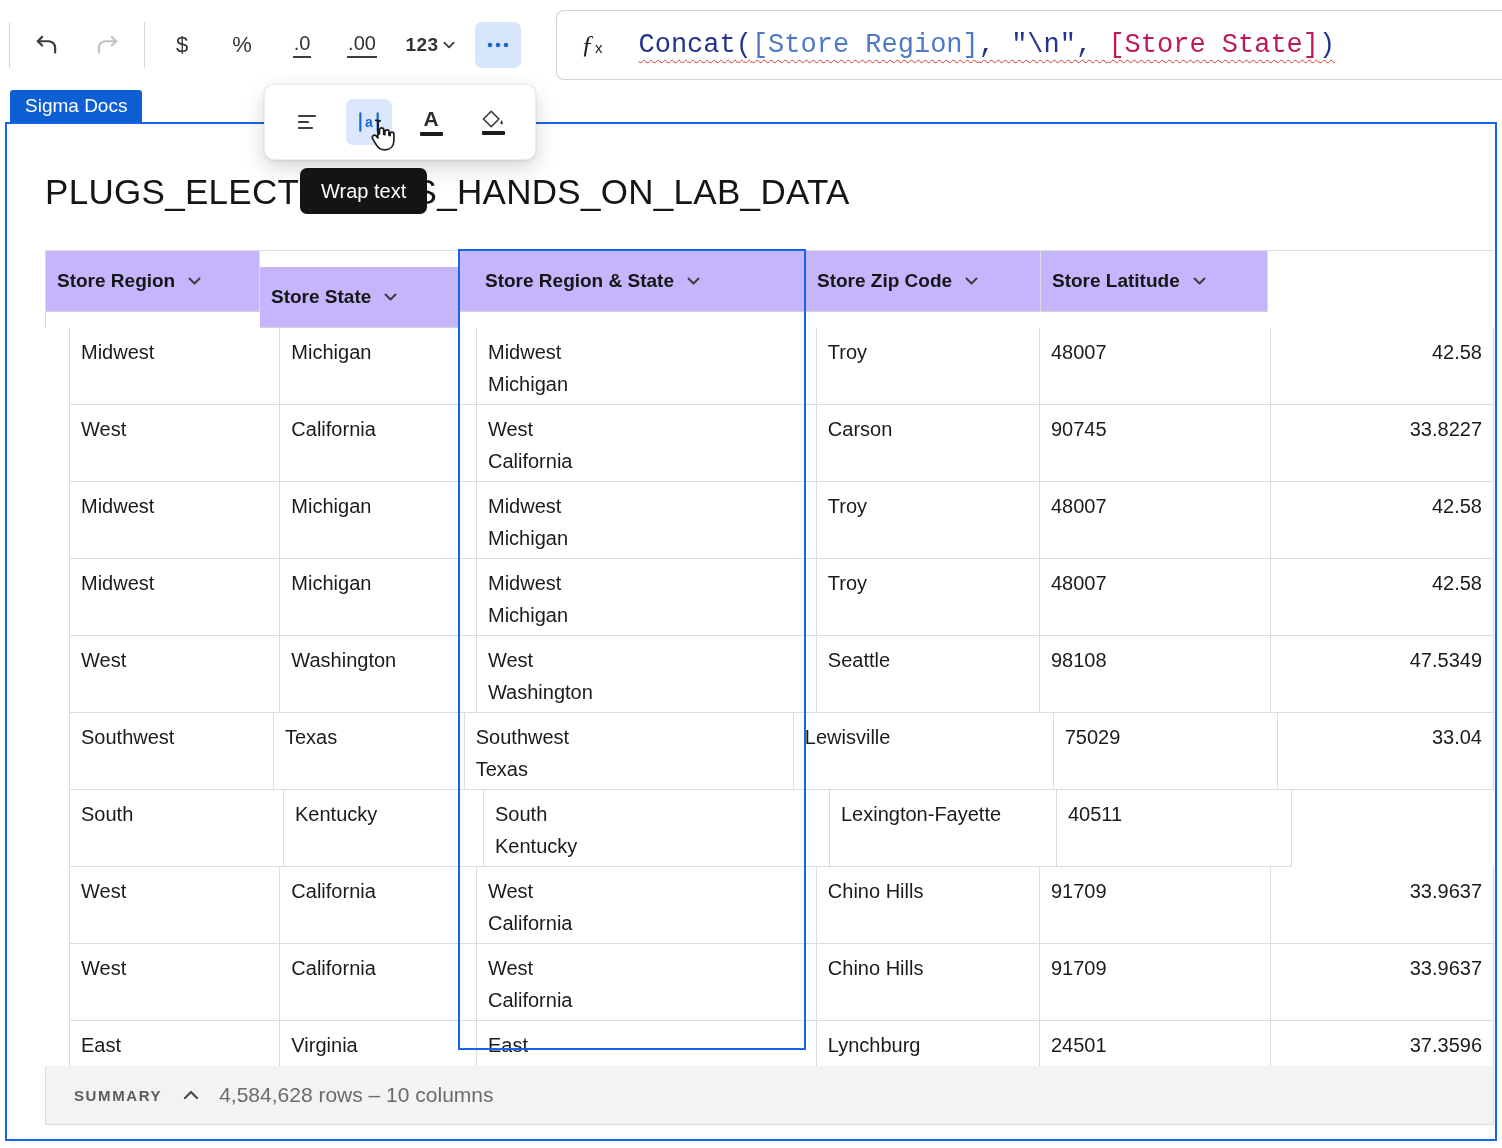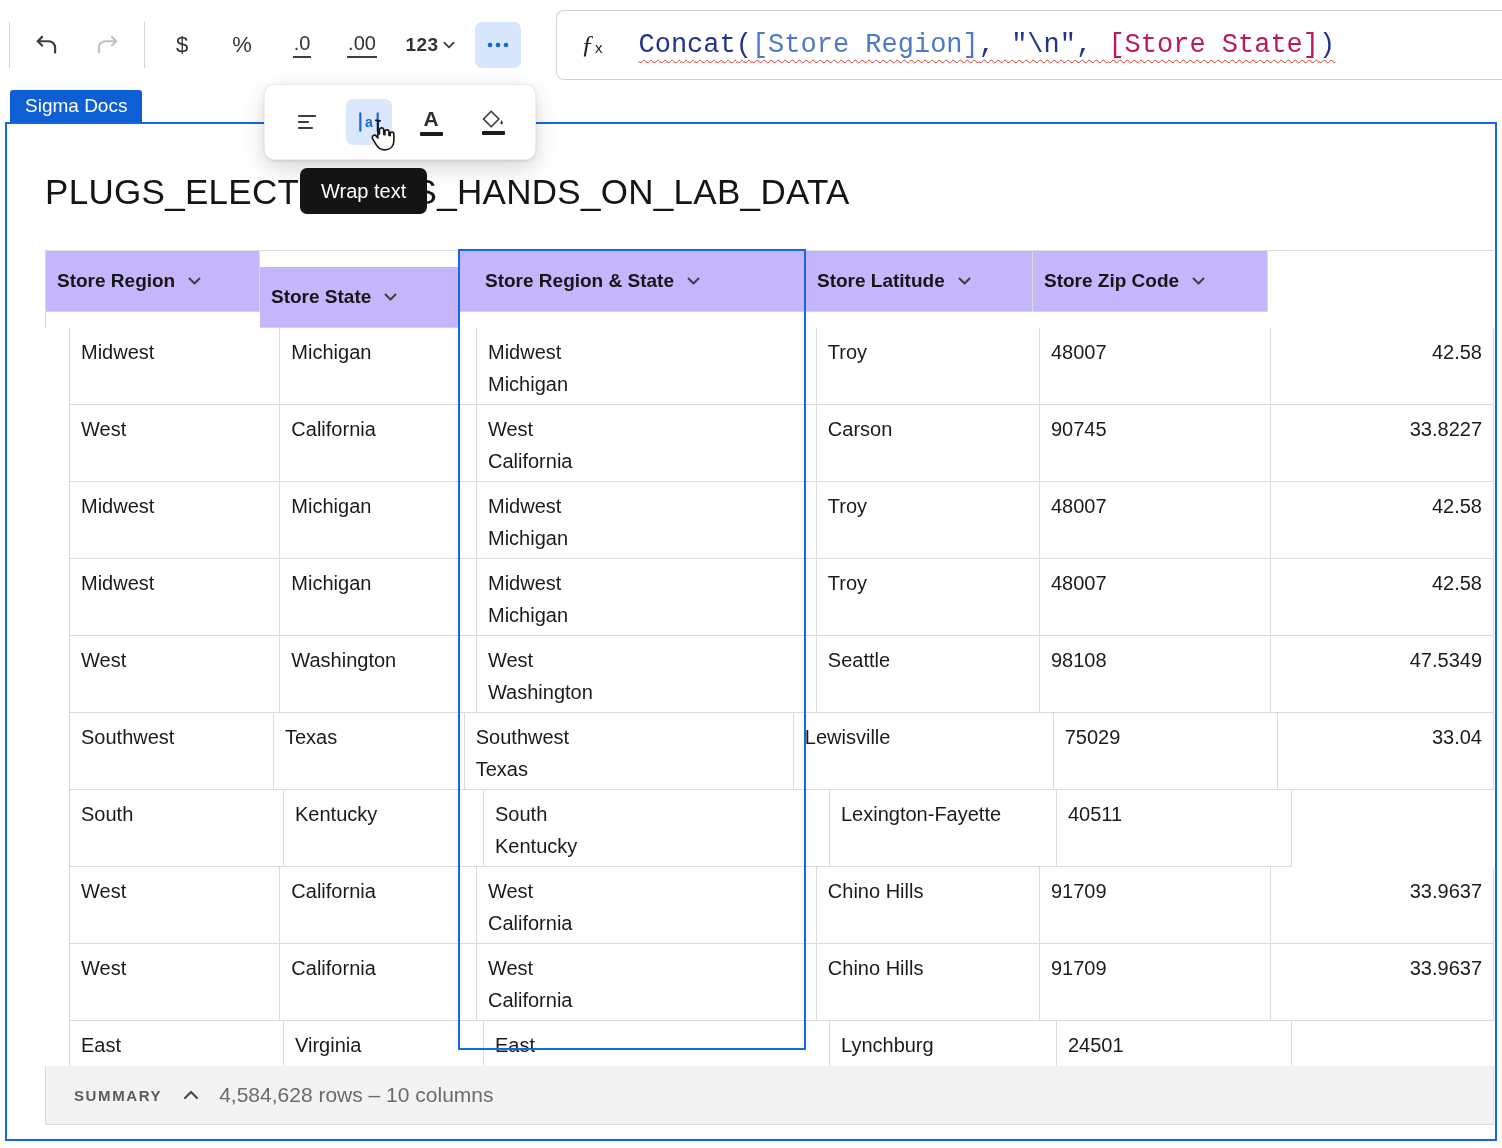--- a/index.html
+++ b/index.html
@@ -164,32 +164,32 @@
           <svg width="13" height="8" viewBox="0 0 13 8">
             <path d="M1.5 1.5 L6.5 6.5 L11.5 1.5" fill="none" stroke="#3d3d3d" stroke-width="2" stroke-linecap="round" stroke-linejoin="round"></path>
           </svg>
         </div>
         <div class="th" style="width: 346px; padding-left: 25px;">
           <span>Store Region &amp; State</span>
           <svg width="13" height="8" viewBox="0 0 13 8">
             <path d="M1.5 1.5 L6.5 6.5 L11.5 1.5" fill="none" stroke="#3d3d3d" stroke-width="2" stroke-linecap="round" stroke-linejoin="round"></path>
           </svg>
         </div>
+        <div class="th" style="width: 235px;">
+          <span>Store Zip Code</span>
+          <svg width="13" height="8" viewBox="0 0 13 8">
+            <path d="M1.5 1.5 L6.5 6.5 L11.5 1.5" fill="none" stroke="#3d3d3d" stroke-width="2" stroke-linecap="round" stroke-linejoin="round"></path>
+          </svg>
+        </div>
         <div class="th" style="width: 227px;">
           <span>Store Latitude</span>
           <svg width="13" height="8" viewBox="0 0 13 8">
             <path d="M1.5 1.5 L6.5 6.5 L11.5 1.5" fill="none" stroke="#3d3d3d" stroke-width="2" stroke-linecap="round" stroke-linejoin="round"></path>
           </svg>
         </div>
-        <div class="th" style="width: 235px;">
-          <span>Store Zip Code</span>
-          <svg width="13" height="8" viewBox="0 0 13 8">
-            <path d="M1.5 1.5 L6.5 6.5 L11.5 1.5" fill="none" stroke="#3d3d3d" stroke-width="2" stroke-linecap="round" stroke-linejoin="round"></path>
-          </svg>
-        </div>
       </div>
     <div class="tbody">
         <div class="tr">
           <div class="td" style="width: 214px;">
             <div class="cell-line">Midwest</div>
           </div>
           <div class="td" style="width: 200px;">
             <div class="cell-line">Michigan</div>
           </div>
           <div class="td" style="width: 346px;">
@@ -379,20 +379,23 @@
             <div class="cell-line">Virginia</div>
           </div>
           <div class="td" style="width: 346px;">
             <div class="cell-line">East</div>
           </div>
           <div class="td" style="width: 227px;">
             <div class="cell-line">Lynchburg</div>
           </div>
           <div class="td" style="width: 235px;">
             <div class="cell-line">24501</div>
+          </div>
+          <div class="td num" style="width: 227px;">
+            <div class="cell-line">37.3596</div>
           </div>
         </div>
       </div>
 
     <div class="summary">
       <span class="sum-label">SUMMARY</span>
       <button class="sum-toggle">
         <svg width="16" height="10" viewBox="0 0 16 10">
           <path d="M2 8 L8 2 L14 8" fill="none" stroke="#4a4a4a" stroke-width="2.2" stroke-linecap="round" stroke-linejoin="round"></path>
         </svg>

